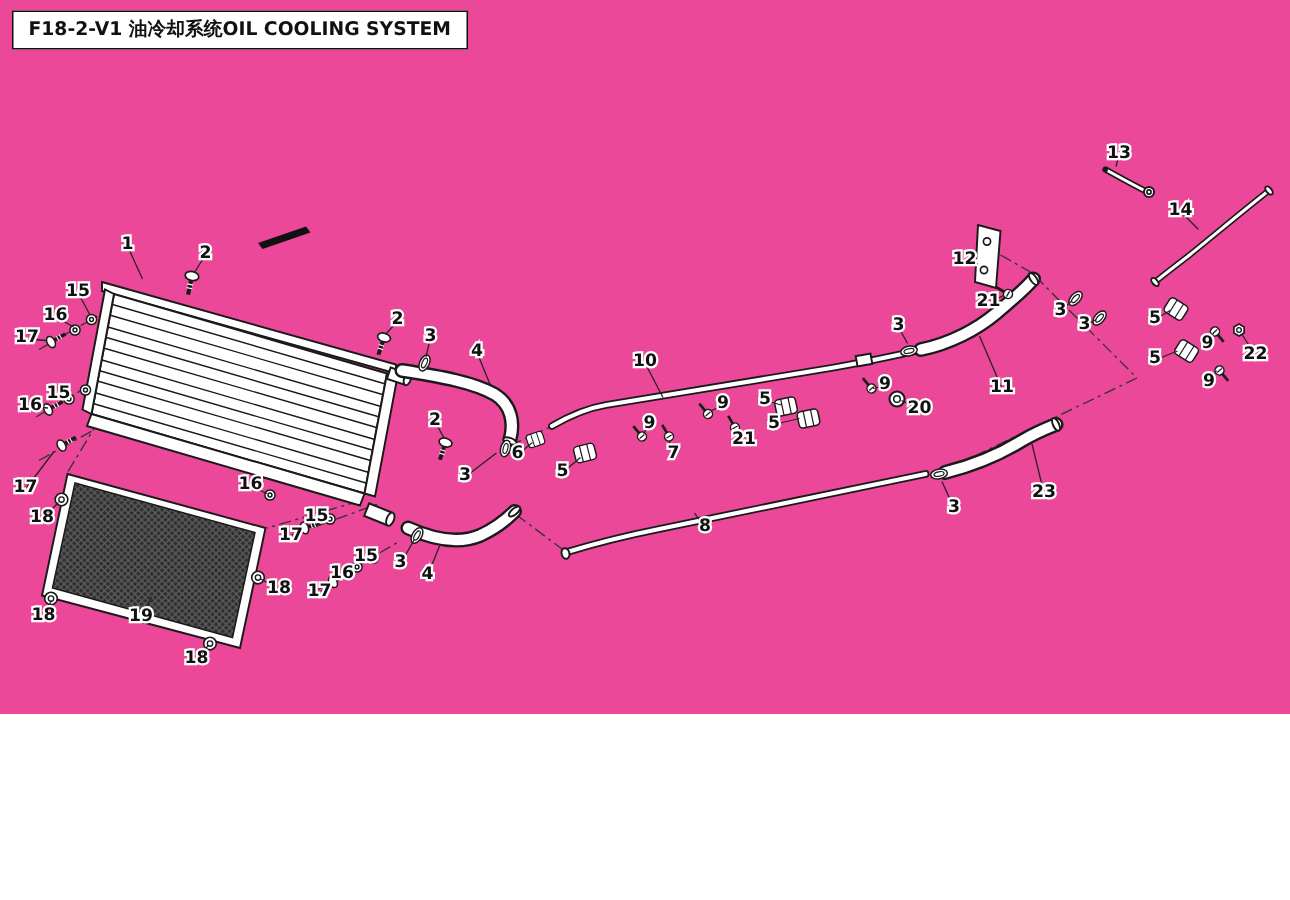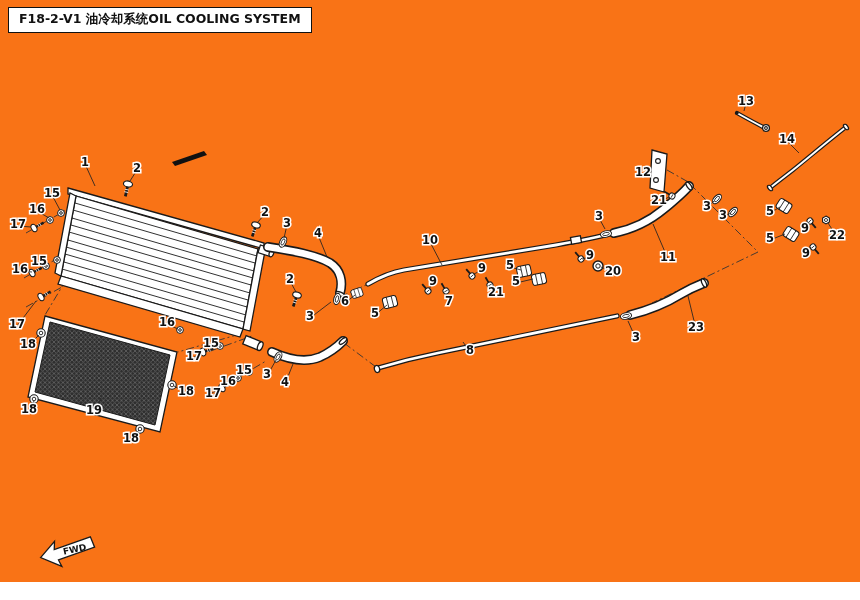--- a/index.html
+++ b/index.html
@@ -1,16 +1,16 @@
 <!DOCTYPE html>
 <html><head>
 <meta charset="utf-8">
 <style>
   html,body{margin:0;padding:0;background:#fff;}
-  .stage{position:relative;width:860px;height:582px;background:#f97316;overflow:hidden;
+  .stage{position:relative;width:860px;height:476px;background:#ec4899;overflow:hidden;
          font-family:"DejaVu Sans",sans-serif;}
   .title-box{position:absolute;left:8px;top:7px;border:1.6px solid #111;background:#fff;
              padding:3px 10px 4px;font-size:12.5px;font-weight:700;color:#111;white-space:nowrap;z-index:2;}
   svg.canvas{position:absolute;left:0;top:0;width:860px;height:600px;}
   .ln{stroke:#1a1a1a;stroke-width:1.1;fill:none;}
   .part{fill:#fff;stroke:#1a1a1a;stroke-width:1.3;}
   .fins{stroke:#1a1a1a;stroke-width:0.9;fill:none;}
   .hose-out{stroke:#1a1a1a;stroke-width:10;fill:none;stroke-linecap:round;}
   .hose-in{stroke:#fff;stroke-width:6.8;fill:none;stroke-linecap:round;}
   .pipe-out{stroke:#1a1a1a;stroke-width:5.2;fill:none;stroke-linecap:round;}

